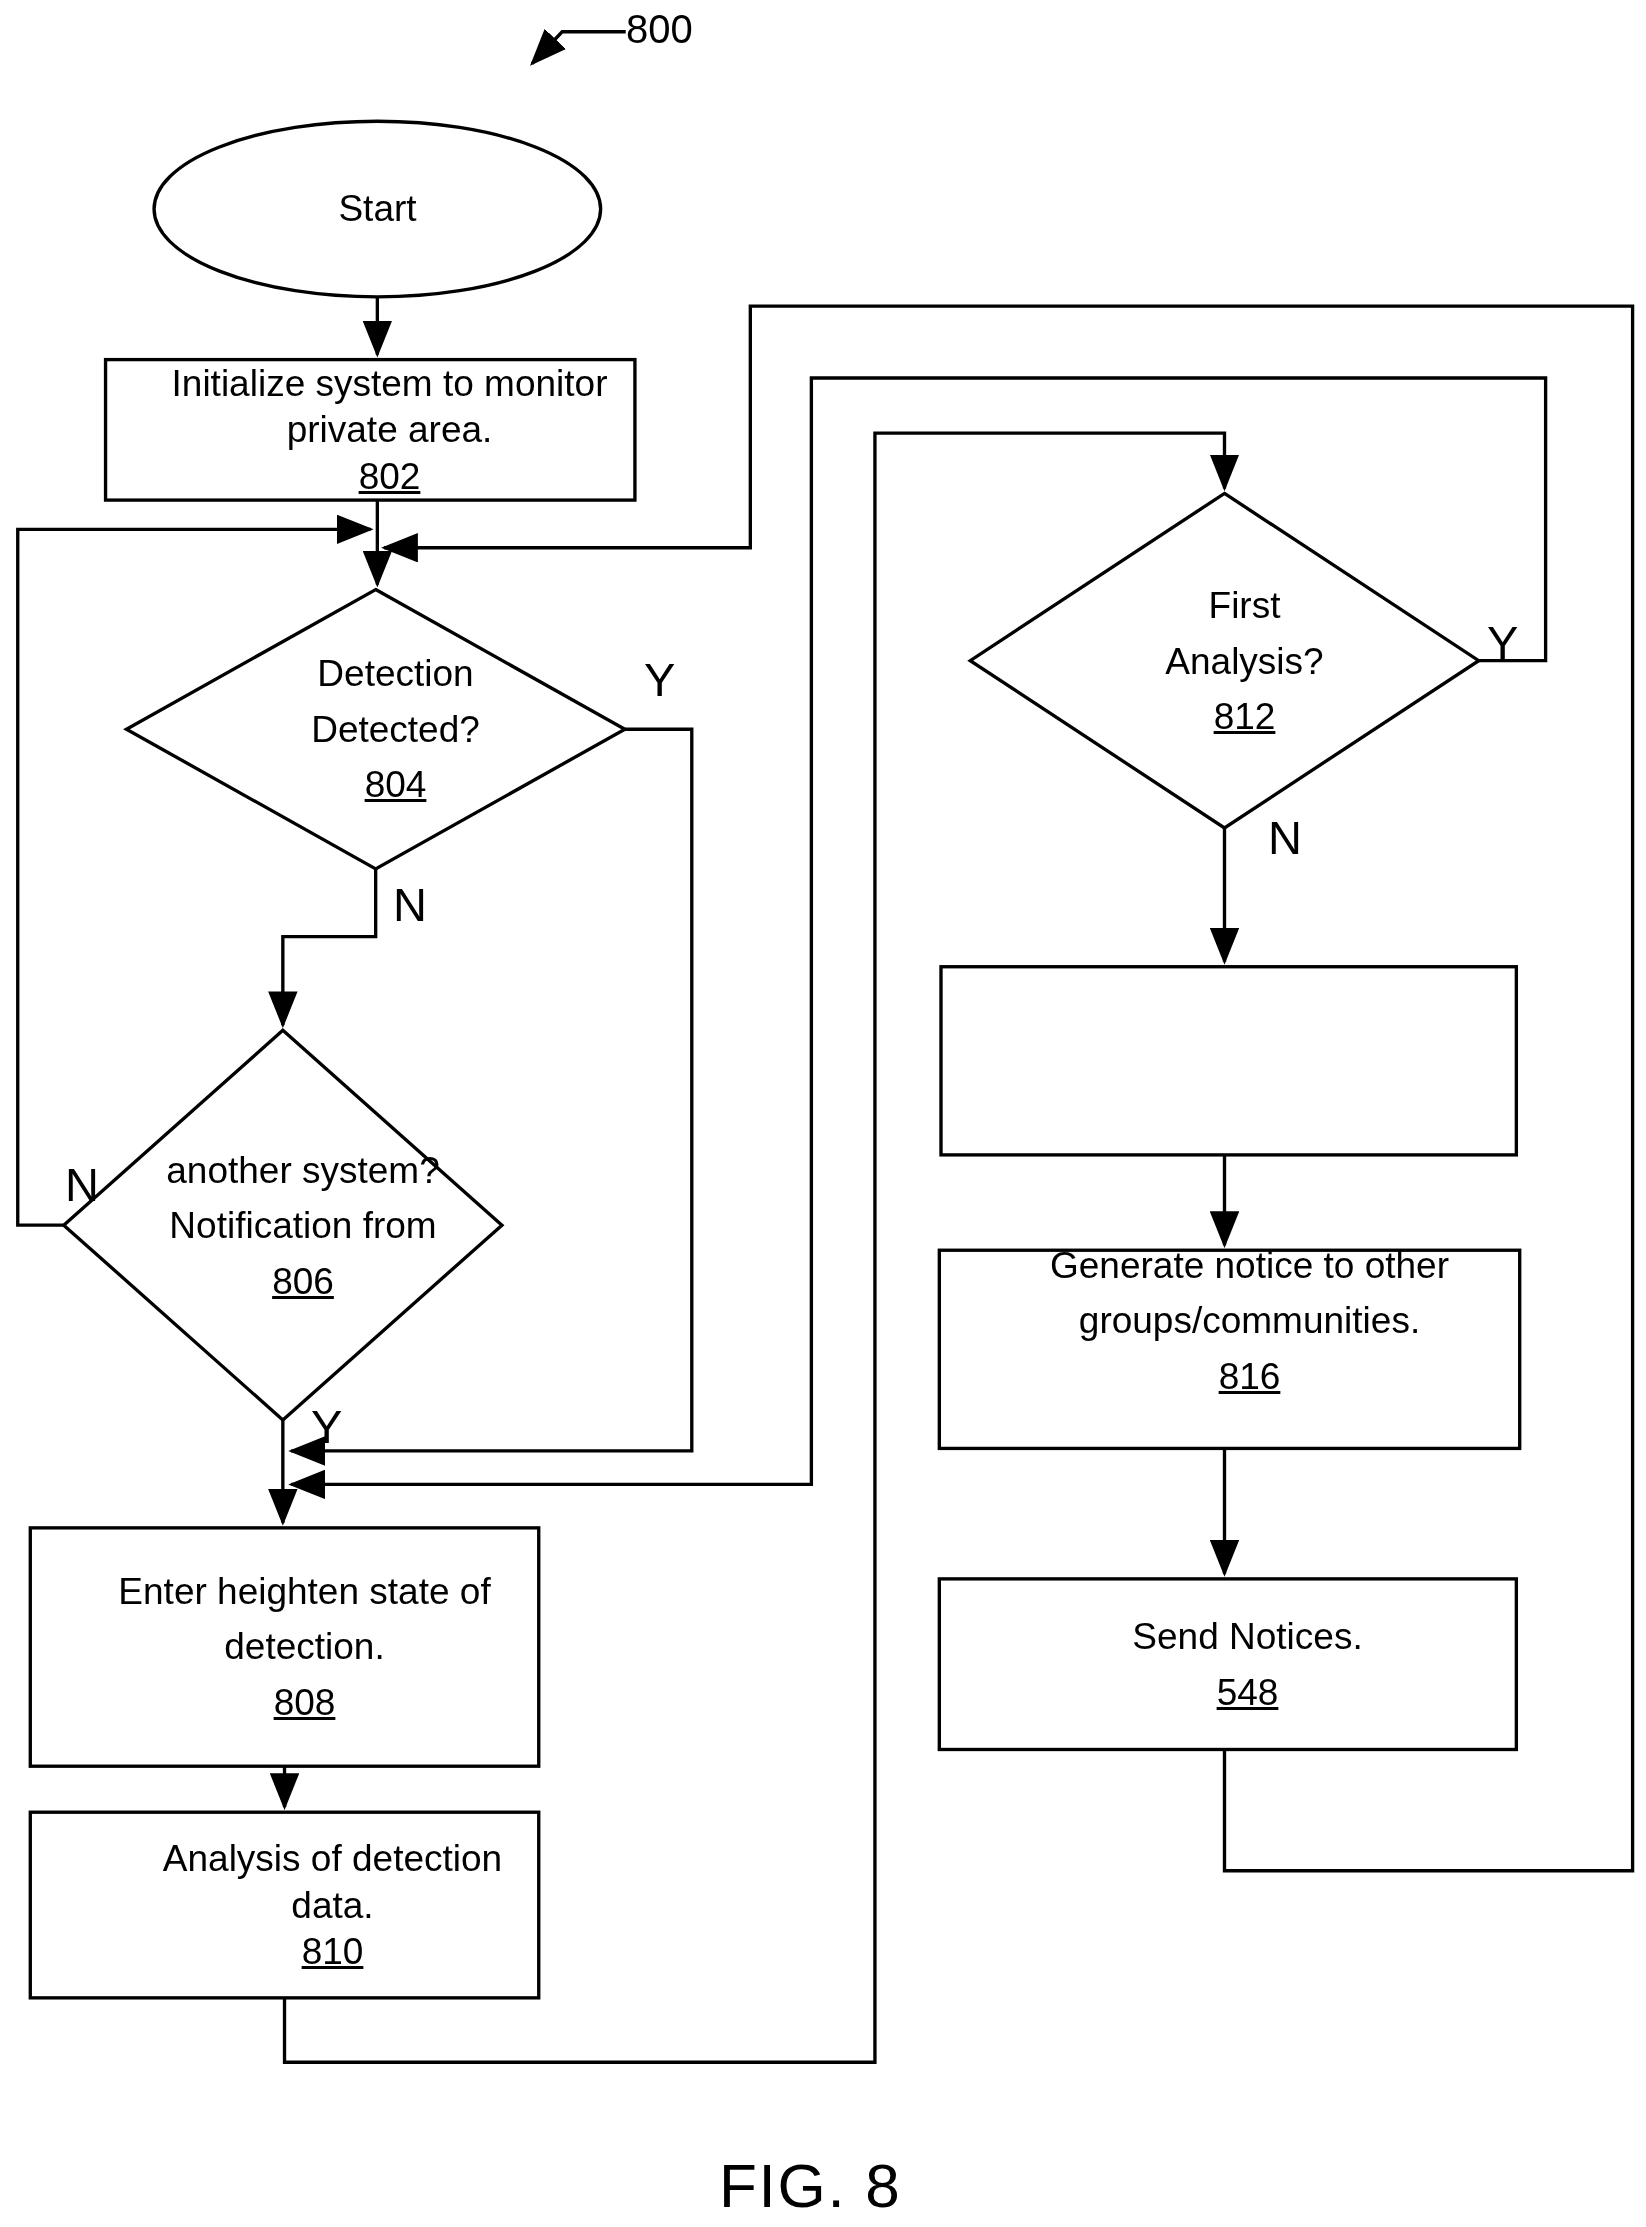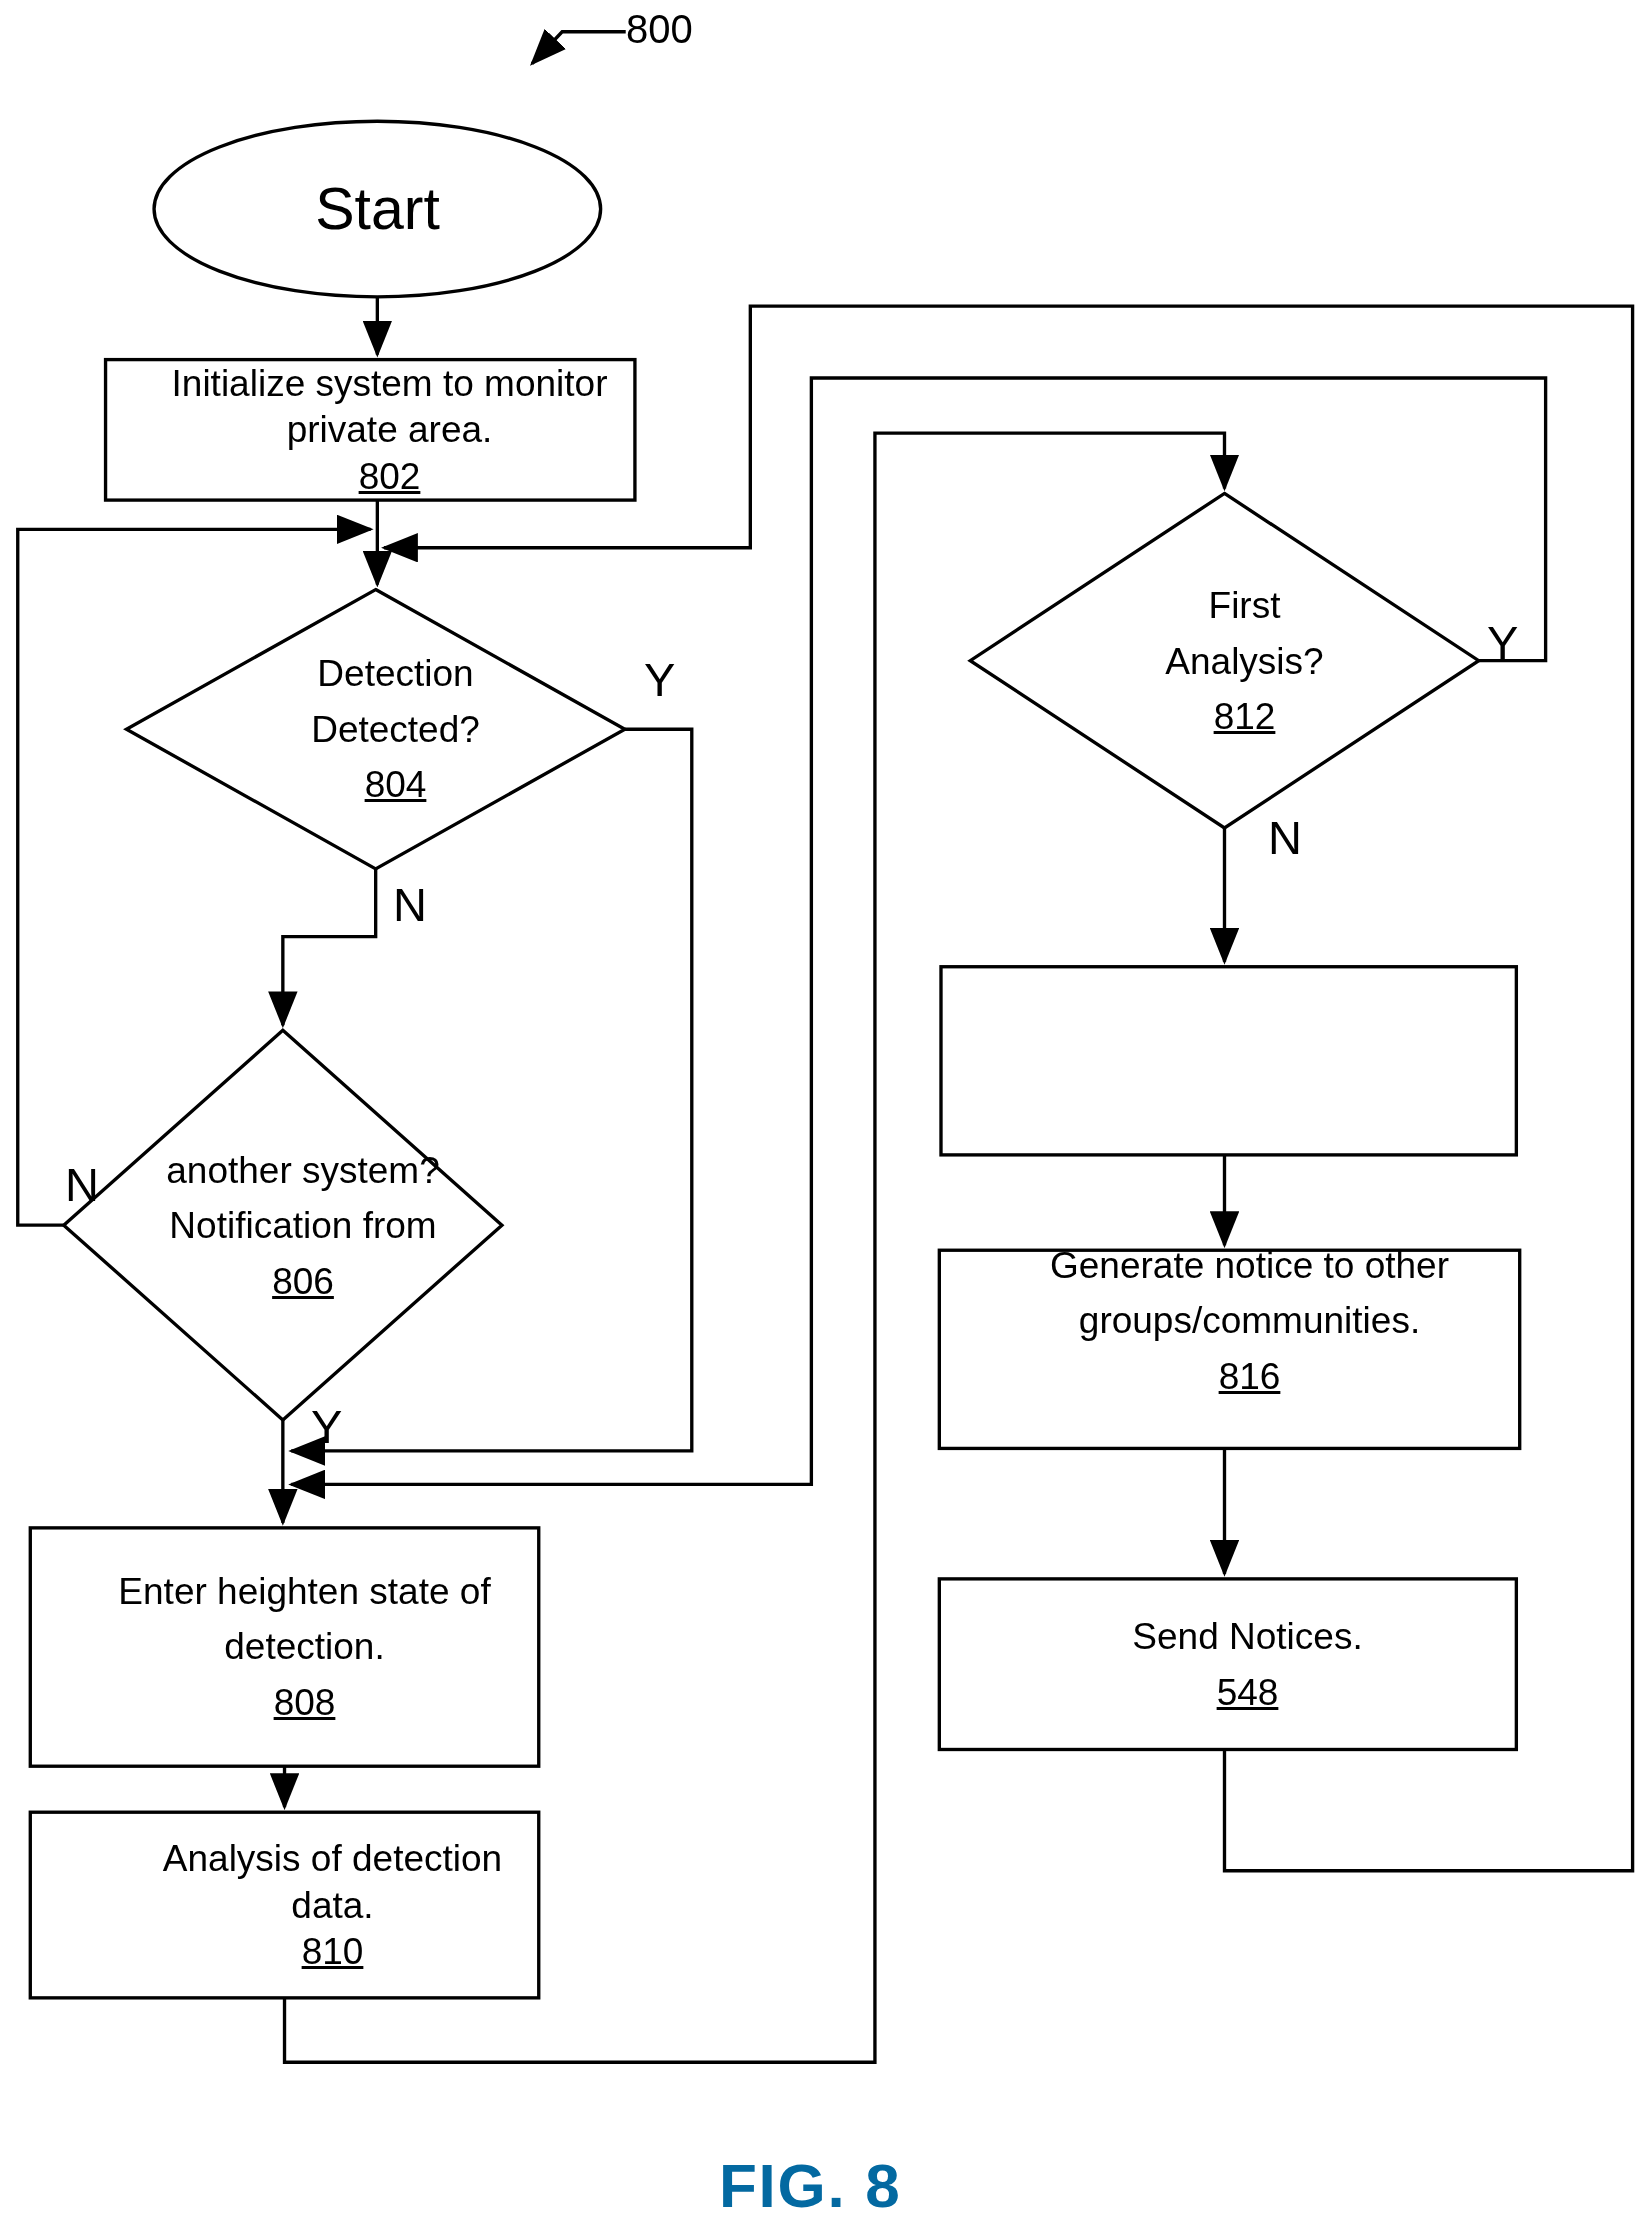--- a/index.html
+++ b/index.html
@@ -19,23 +19,23 @@
     flex-direction: column;
     align-items: center;
     justify-content: center;
     text-align: center;
     color: #000;
   }
   .node { font-size: 37px; line-height: 1.5; padding-left: 20px; }
   .tight { line-height: 1.26; }
   .num { text-decoration: underline; }
   .lbl { position: absolute; font-size: 47px; color: #000; }
-  .start-lbl { font-size: 59px; }
+  .start-lbl { font-size: 37px; }
   .ref { position: absolute; font-size: 40px; color: #000; }
-  .caption { position: absolute; font-size: 62px; font-weight: bold; color: #0369a1; letter-spacing: 1.7px; }
+  .caption { position: absolute; font-size: 62px; font-weight: normal; color: #000000; letter-spacing: 1.7px; }
 </style>
 </head>
 <body>
 
 <div class="canvas">
 
   <svg width="1647" height="2227" viewBox="0 0 1969 2663">
     <defs>
       <marker id="ah" viewBox="0 0 10 8" refX="9.2" refY="4" markerWidth="11" markerHeight="8.8" markerUnits="strokeWidth" orient="auto">
         <path d="M0,0 L10,4 L0,8 Z" fill="#000"></path>

